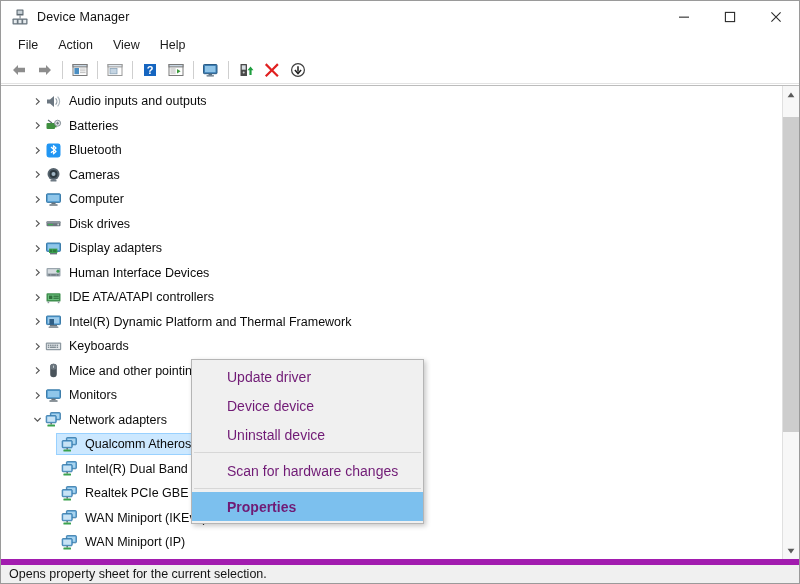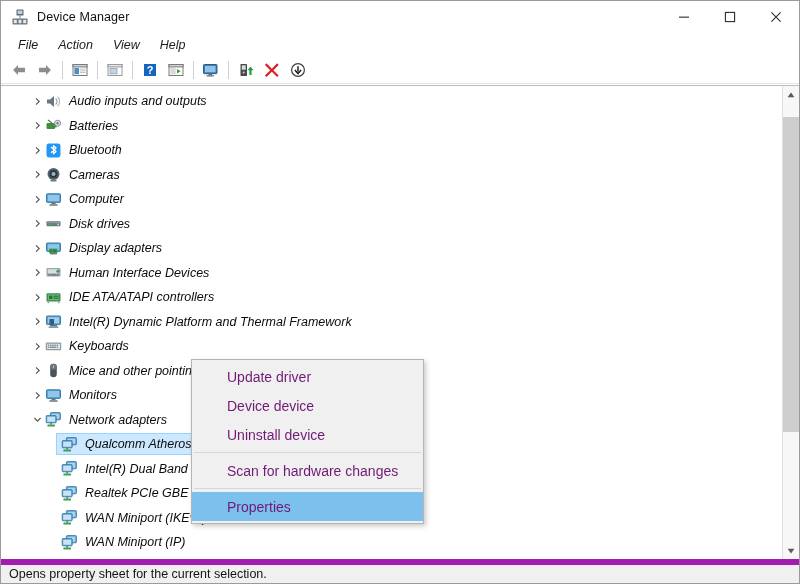--- a/index.html
+++ b/index.html
@@ -59,21 +59,20 @@
     align-items: center;
     padding-left: 8px;
     background: #ffffff;
     font-size: 12.5px;
     color: #1b1b1b;
   }
   .menubar .mi {
     padding: 2px 9px;
     margin-right: 2px;
     line-height: 16px;
-    font-style: italic;
   }
 
   
   .toolbar {
     height: 28px;
     display: flex;
     align-items: center;
     padding-left: 5px;
     background: #ffffff;
     border-bottom: 1px solid #e3e3e3;
@@ -119,21 +118,21 @@
     flex: none;
     color: #5a5a5a;
     font-size: 9px;
   }
   .row .ico {
     width: 17px; height: 17px;
     margin-right: 7px;
     flex: none;
     position: relative;
   }
-  .row .lbl { padding-right: 6px; font-style: italic; }
+  .row .lbl { padding-right: 6px; }
   .row.lvl0 { padding-left: 28px; }
   .row.lvl1 { padding-left: 60px; }
   .row.selected > .sel-bg {
     position: absolute;
     left: 55px;
     top: 1px;
     height: 22px;
     background: #cce8ff;
     border: 1px solid #99d1ff;
     z-index: 0;
@@ -193,21 +192,21 @@
   .ctx-item {
     height: 29px;
     display: flex;
     align-items: center;
     padding-left: 35px;
     font-size: 14px;
     color: #701a75;
   }
   .ctx-item.highlight {
     background: #7cc0ee;
-    font-weight: normal;
+    font-weight: bold;
   }
   .ctx-sep {
     height: 1px;
     background: #d7d7d7;
     margin: 3px 2px 3px 2px;
   }
 
   
   .ic { width: 100%; height: 100%; display: block; }
 </style>

